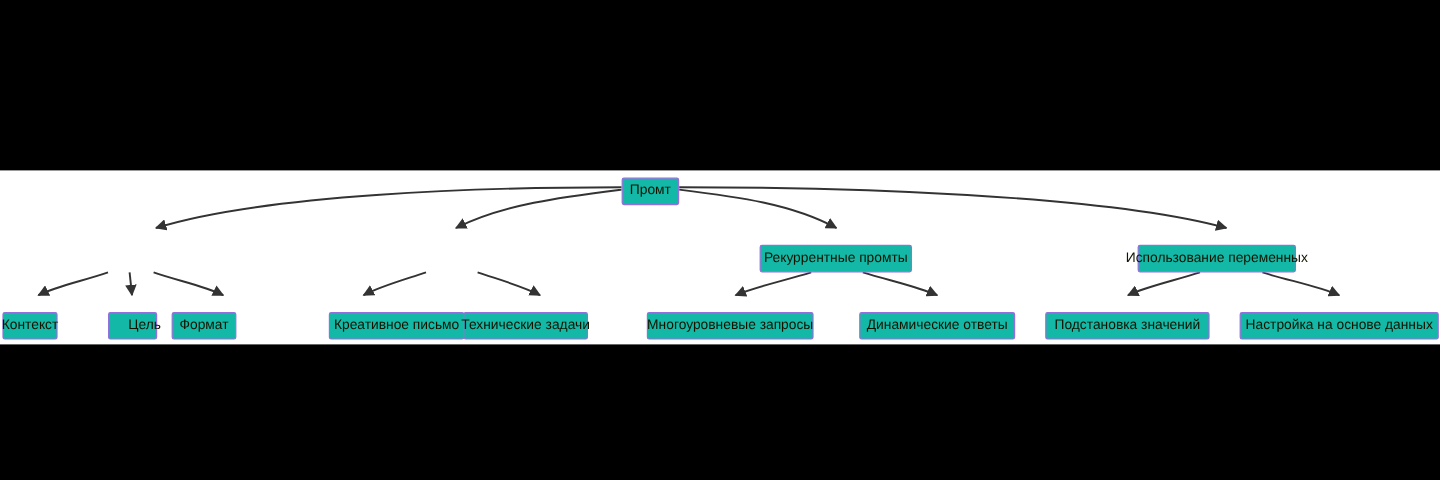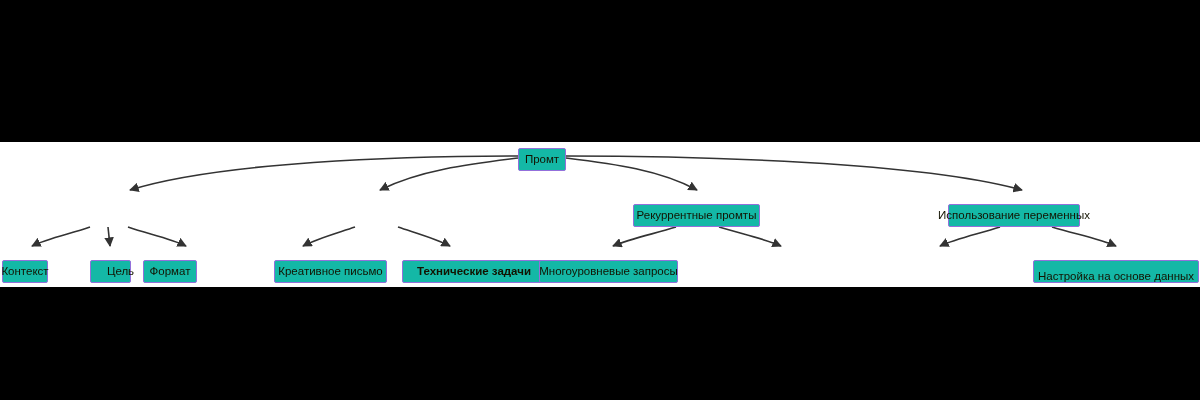--- a/index.html
+++ b/index.html
@@ -103,35 +103,41 @@
     <div class="node" style="left:90px; top:118px; width:41px;padding-left:20px;">
       <span class="node-label">Цель</span>
     </div>
     <div class="node" style="left:143px; top:118px; width:54px;">
       <span class="node-label">Формат</span>
     </div>
 
     <div class="node" style="left:245px; top:118px; width:113px;margin-left:29px;">
       <span class="node-label">Креативное письмо</span>
     </div>
-    <div class="node" style="left:402px; top:118px; width:144px;font-weight:bold;">
+    <div class="node" style="left:386px; top:118px; width:104px;">
       <span class="node-label">Технические задачи</span>
     </div>
 
     <div class="node" style="left:633px; top:62px; width:127px;">
       <span class="node-label">Рекуррентные промты</span>
     </div>
     <div class="node" style="left:539px; top:118px; width:139px;">
       <span class="node-label">Многоуровневые запросы</span>
     </div>
+    <div class="node" style="left:716px; top:118px; width:130px;">
+      <span class="node-label">Динамические ответы</span>
+    </div>
 
     <div class="node" style="left:948px; top:62px; width:132px;">
       <span class="node-label">Использование переменных</span>
     </div>
-    <div class="node" style="left:1033px; top:118px; width:166px;align-items:flex-end;">
+    <div class="node" style="left:871px; top:118px; width:137px;">
+      <span class="node-label">Подстановка значений</span>
+    </div>
+    <div class="node" style="left:1033px; top:118px; width:166px;">
       <span class="node-label">Настройка на основе данных</span>
     </div>
 
   </div>
 
   <div id="letterbox-bottom"></div>
 
 </div>
 
 </body></html>

